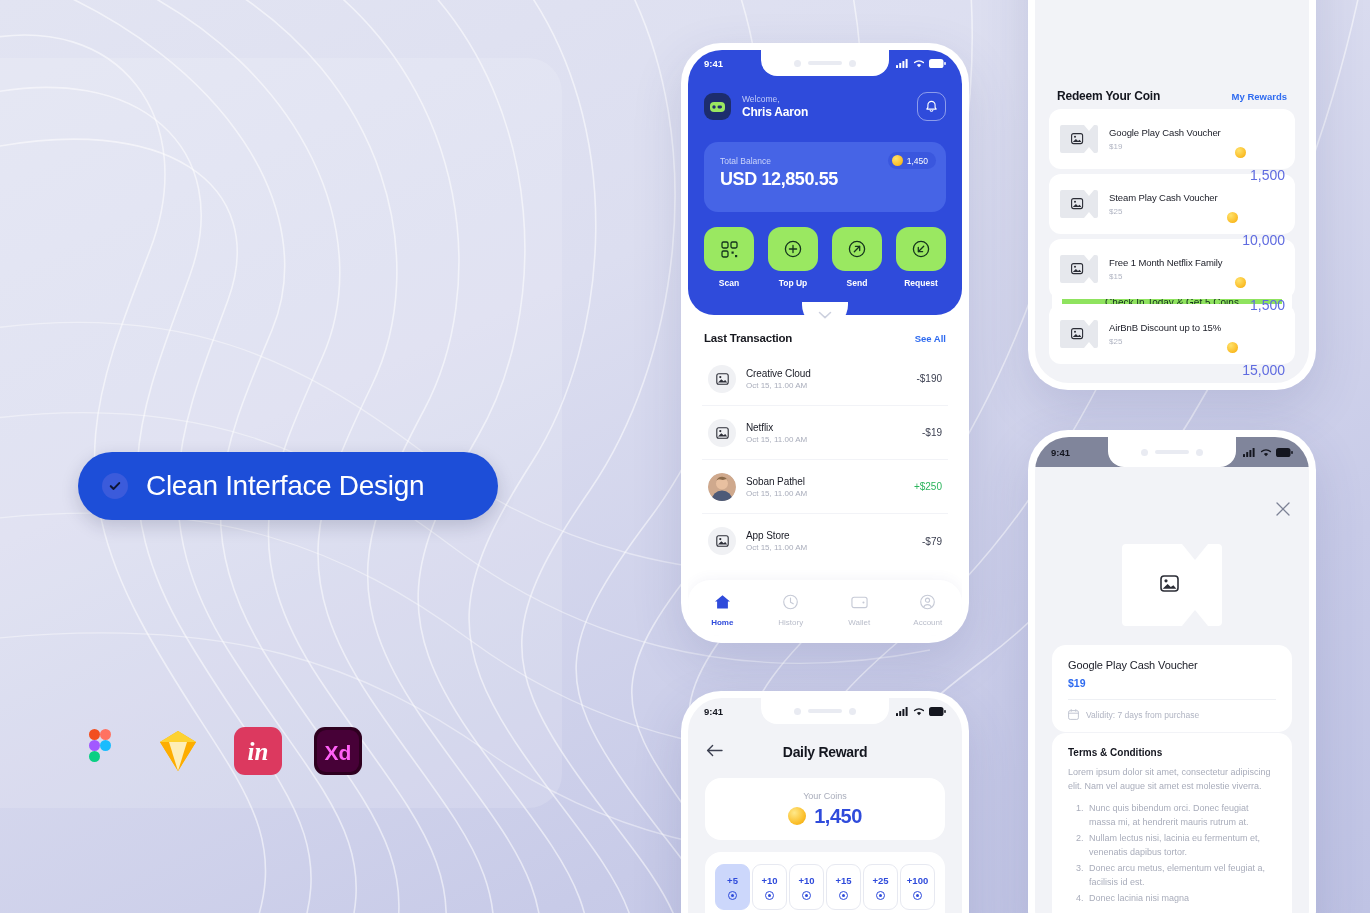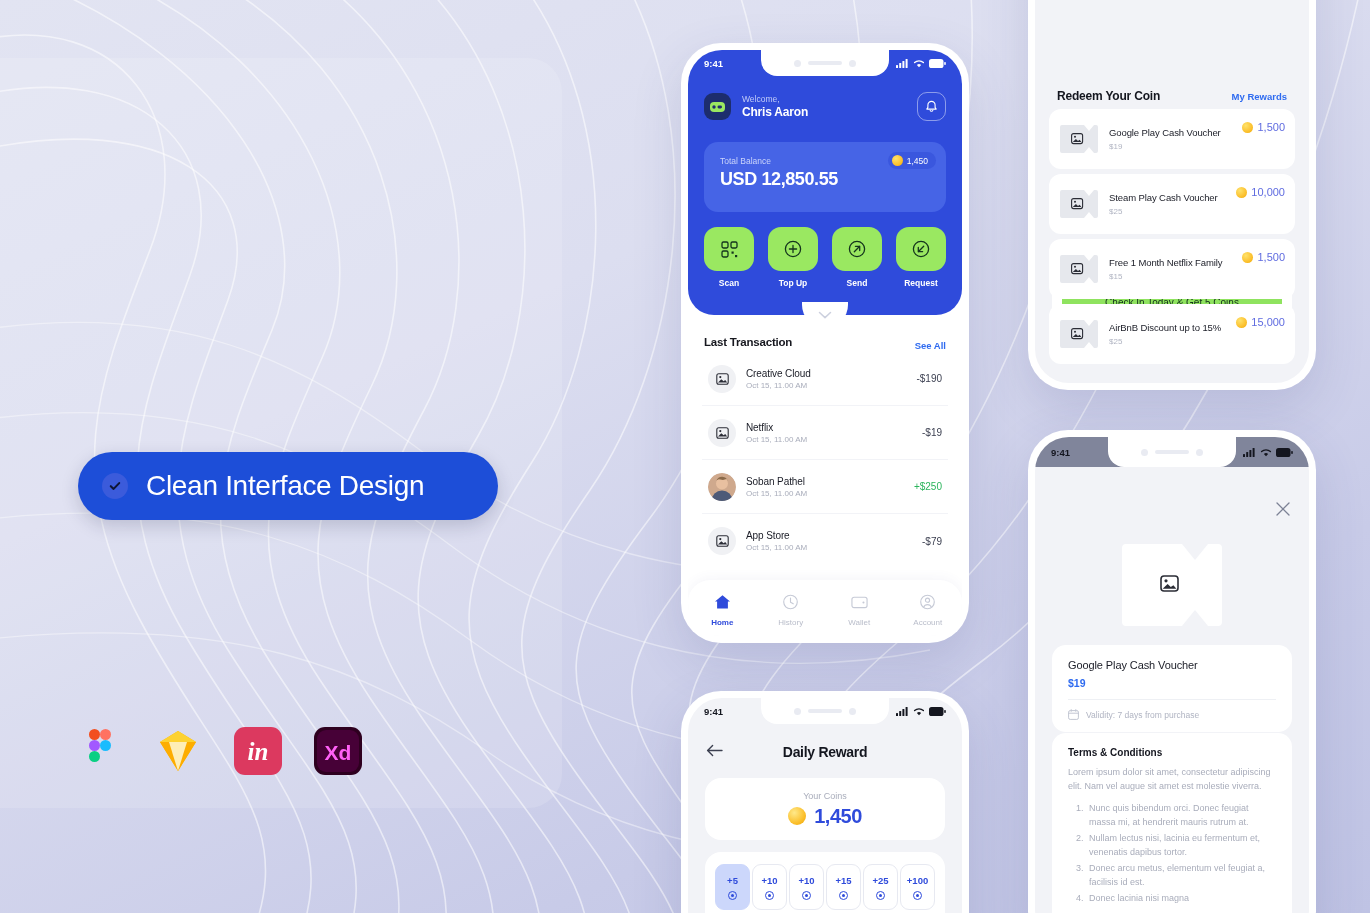--- a/index.html
+++ b/index.html
@@ -120,21 +120,21 @@
   .sheet-notch {
     position:absolute; left:50%; transform:translateX(-50%); top:252px;
     width:46px; height:26px; background:#fff; border-radius:0 0 26px 26px; z-index:3;
     display:flex; align-items:flex-start; justify-content:center;
   }
   .tx-header {
     position:absolute; left:16px; top:282px; width:242px;
     display:flex; align-items:center; justify-content:space-between;
   }
   .tx-header .th-title { font-size:11.5px; font-weight:700; color:#17181f; letter-spacing:-0.2px; }
-  .tx-header .th-link { font-size:9.5px; font-weight:700; color:#2f6bf0;margin-top:8px; }
+  .tx-header .th-link { font-size:9.5px; font-weight:700; color:#2f6bf0; }
   .tx-list { position:absolute; left:14px; top:302px; width:246px; }
   .tx-row {
     display:flex; align-items:center; height:54px; padding:0 6px;
     border-bottom:1px solid #f2f3f7;
   }
   .tx-thumb {
     width:28px; height:28px; border-radius:50%; background:#f0f1f4;
     display:flex; align-items:center; justify-content:center; flex:0 0 auto; overflow:hidden;
   }
   .tx-mid { flex:1; margin-left:10px; }
@@ -209,21 +209,21 @@
     display:flex; align-items:center; padding:0 10px;
   }
   .ticket-thumb {
     width:40px; height:34px; flex:0 0 auto; position:relative;
     display:flex; align-items:center; justify-content:center;
   }
   .ri-mid { flex:1; margin-left:10px; padding-right:4px; }
   .ri-name { font-size:9.5px; color:#1a1c26; line-height:1.3; letter-spacing:-0.1px; }
   .ri-price { font-size:8px; color:#b0b4c2; margin-top:3px; }
   .ri-coins { display:flex; align-items:center; gap:4px; align-self:flex-start; margin-top:12px; }
-  .ri-coins .rc-val { font-size:11px; color:#5f6be0; font-weight:400; }
+  .ri-coins .rc-val { font-size:14px; color:#5f6be0; font-weight:400;margin-top:46px; }
 
   
   #phone-voucher { left:1028px; top:430px; width:288px; height:520px; padding:7px; }
   #phone-voucher .screen { left:7px; top:7px; width:274px; height:506px; border-radius:34px; background:#f2f3f7; }
   #phone-voucher .statusbar { background:#80859b; height:30px; }
   #phone-voucher .notch { height:30px; }
   .close-x { position:absolute; right:18px; top:64px; }
   .voucher-hero {
     position:absolute; left:50%; transform:translateX(-50%); top:105px;
     width:100px; height:86px; display:flex; align-items:center; justify-content:center;

